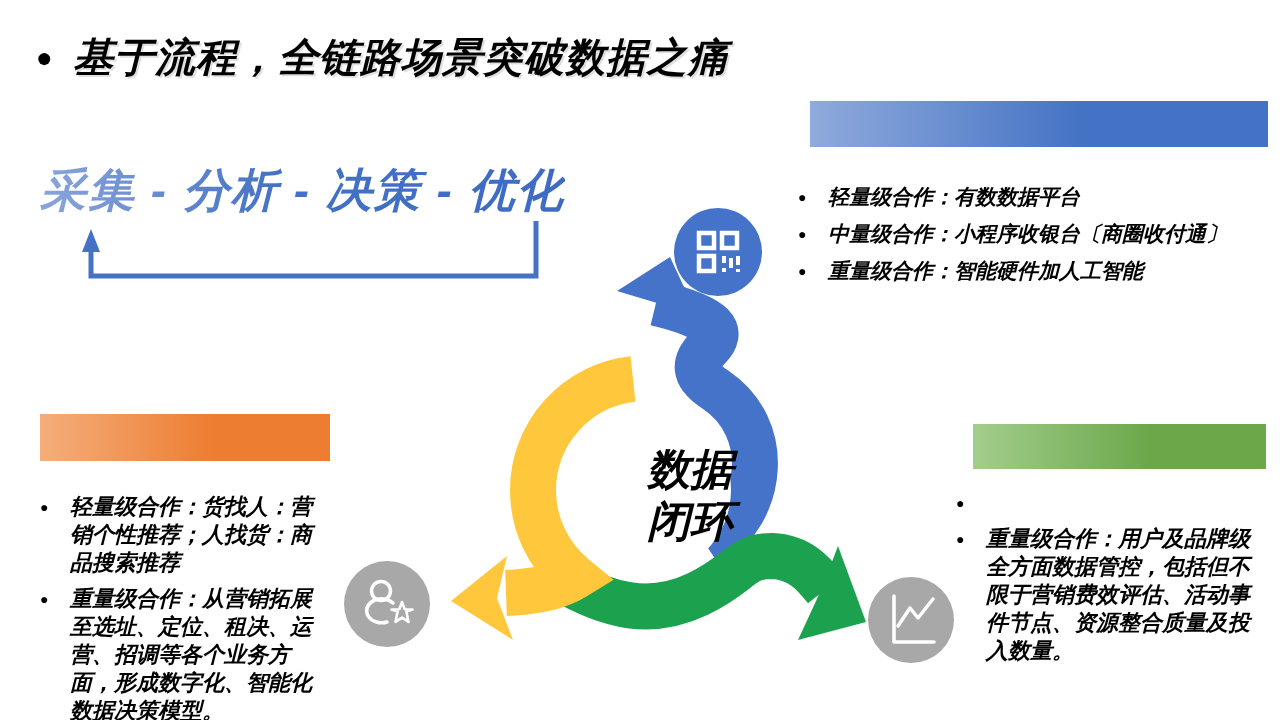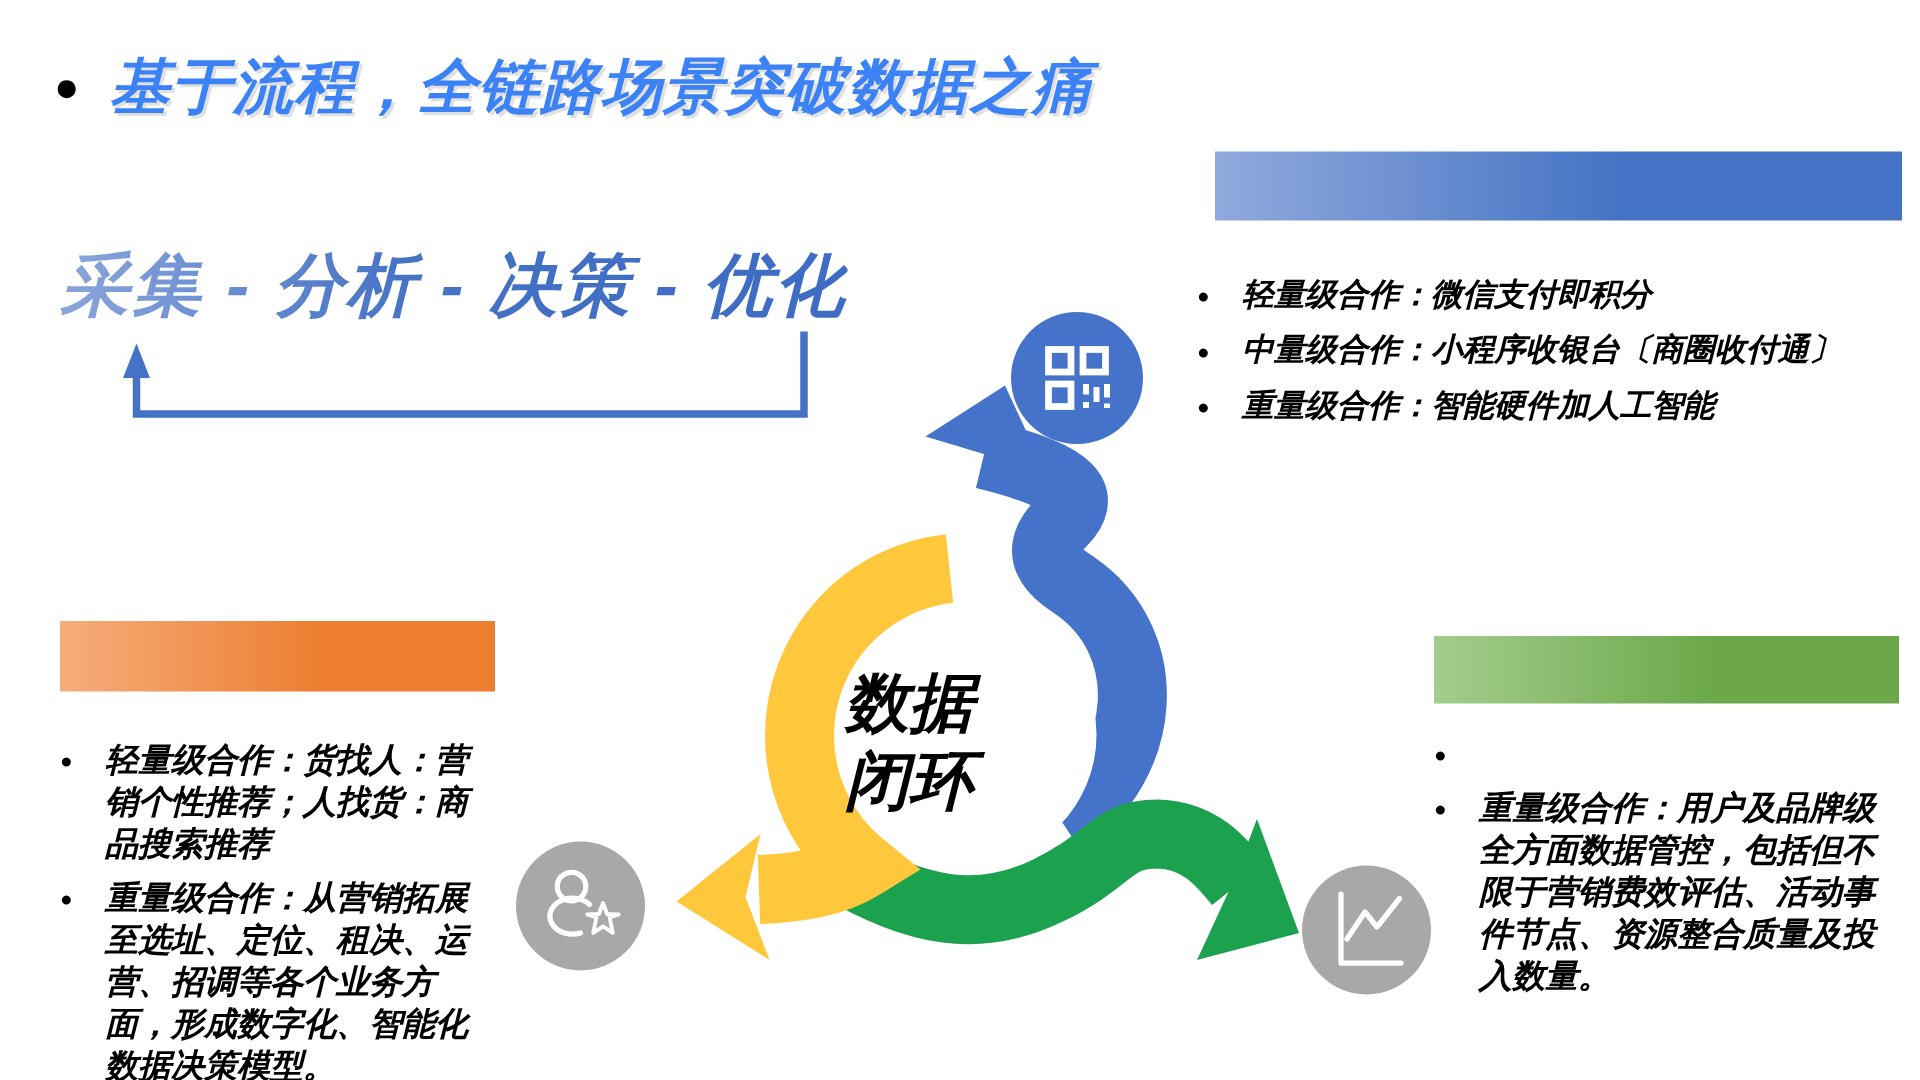--- a/index.html
+++ b/index.html
@@ -5,57 +5,57 @@
   html,body{margin:0;padding:0;}
   body{
     width:1280px;height:720px;background:#ffffff;overflow:hidden;position:relative;
     font-family:"Liberation Sans","DejaVu Sans",sans-serif;
   }
   .abs{position:absolute;}
   
   .title-row{left:36px;top:30px;display:flex;align-items:center;gap:20px;}
   .title-bullet{font-size:28px;color:#000;line-height:1;}
   .title-text{
-    font-size:40px;font-weight:bold;font-style:italic;color:#3b82f6;letter-spacing:1px;
+    font-size:40px;font-weight:bold;font-style:italic;color:#000000;letter-spacing:1px;
     text-shadow:2px 2px 0 rgba(0,0,0,0.12);white-space:nowrap;
   }
   
   .flow-text{
     left:40px;top:160px;font-size:46px;font-weight:bold;font-style:italic;white-space:nowrap;
     background:linear-gradient(90deg,#8BA5DB 0%,#4472C4 45%,#3E6BC4 100%);
     -webkit-background-clip:text;background-clip:text;
     color:#4472C4;-webkit-text-fill-color:transparent;
     text-shadow:none;letter-spacing:2px;
   }
   
   .sec-heading{
     font-weight:bold;font-style:italic;white-space:nowrap;
     -webkit-background-clip:text;background-clip:text;-webkit-text-fill-color:transparent;
   }
   .h-blue{font-size:34px;background:linear-gradient(90deg,#8FAADC 0%,#4472C4 60%);color:#4472C4;margin-left:12px;}
   .h-orange{font-size:35px;background:linear-gradient(90deg,#F4AE7B 0%,#ED7D31 60%);color:#ED7D31;}
-  .h-green{font-size:33px;background:linear-gradient(90deg,#A3CD8C 0%,#6BA84A 60%);color:#70AD47;}
+  .h-green{font-size:33px;background:linear-gradient(90deg,#A3CD8C 0%,#6BA84A 60%);color:#70AD47;margin-left:17px;}
   
   .items{margin:0;padding:0;}
   .item{display:flex;align-items:flex-start;font-weight:bold;font-style:italic;color:#000;}
   .item .dot{flex:0 0 30px;font-style:normal;font-size:14px;line-height:inherit;}
   .sec-collection{left:798px;top:101px;width:470px;}
   .sec-collection .items{margin-top:36px;}
   .sec-collection .item{font-size:21px;line-height:28px;margin-bottom:9px;white-space:nowrap;}
   .sec-decision{left:40px;top:382px;width:290px;margin-top:32px;}
   .sec-decision .items{margin-top:32px;}
   .sec-decision .item{font-size:22px;line-height:28px;margin-bottom:8px;}
   .sec-decision .item .txt{width:250px;}
   .sec-analysis{left:956px;top:424px;width:310px;}
   .sec-analysis .items{margin-top:20px;}
   .sec-analysis .item{font-size:22px;line-height:28px;margin-bottom:8px;}
   .sec-analysis .item .txt{width:272px;}
   
   .center-label{
-    left:563px;top:443px;width:170px;text-align:left;
+    left:563px;top:443px;width:170px;text-align:right;
     font-size:43px;line-height:52px;font-weight:bold;font-style:italic;color:#000;z-index:2;
   }
   #art{position:absolute;left:0;top:0;z-index:1;}
 </style>
 </head>
 <body>
 
 <svg id="art" width="1280" height="720" viewBox="0 0 1280 720">
 
   <g>
@@ -119,21 +119,21 @@
   <span class="title-text">基于流程，全链路场景突破数据之痛</span>
 </div>
 
 <div class="abs flow-text">采集 - 分析 - 决策 - 优化</div>
 
 <div class="abs sec-collection">
   <div class="sec-heading h-blue">全量数据采集</div>
   <div class="items">
     <div class="item">
       <span class="dot">●</span>
-      <span class="txt">轻量级合作：微信支付即积分</span>
+      <span class="txt">轻量级合作：有数数据平台</span>
     </div>
     <div class="item">
       <span class="dot">●</span>
       <span class="txt">中量级合作：小程序收银台〔商圈收付通〕</span>
     </div>
     <div class="item">
       <span class="dot">●</span>
       <span class="txt">重量级合作：智能硬件加人工智能</span>
     </div>
   </div>

